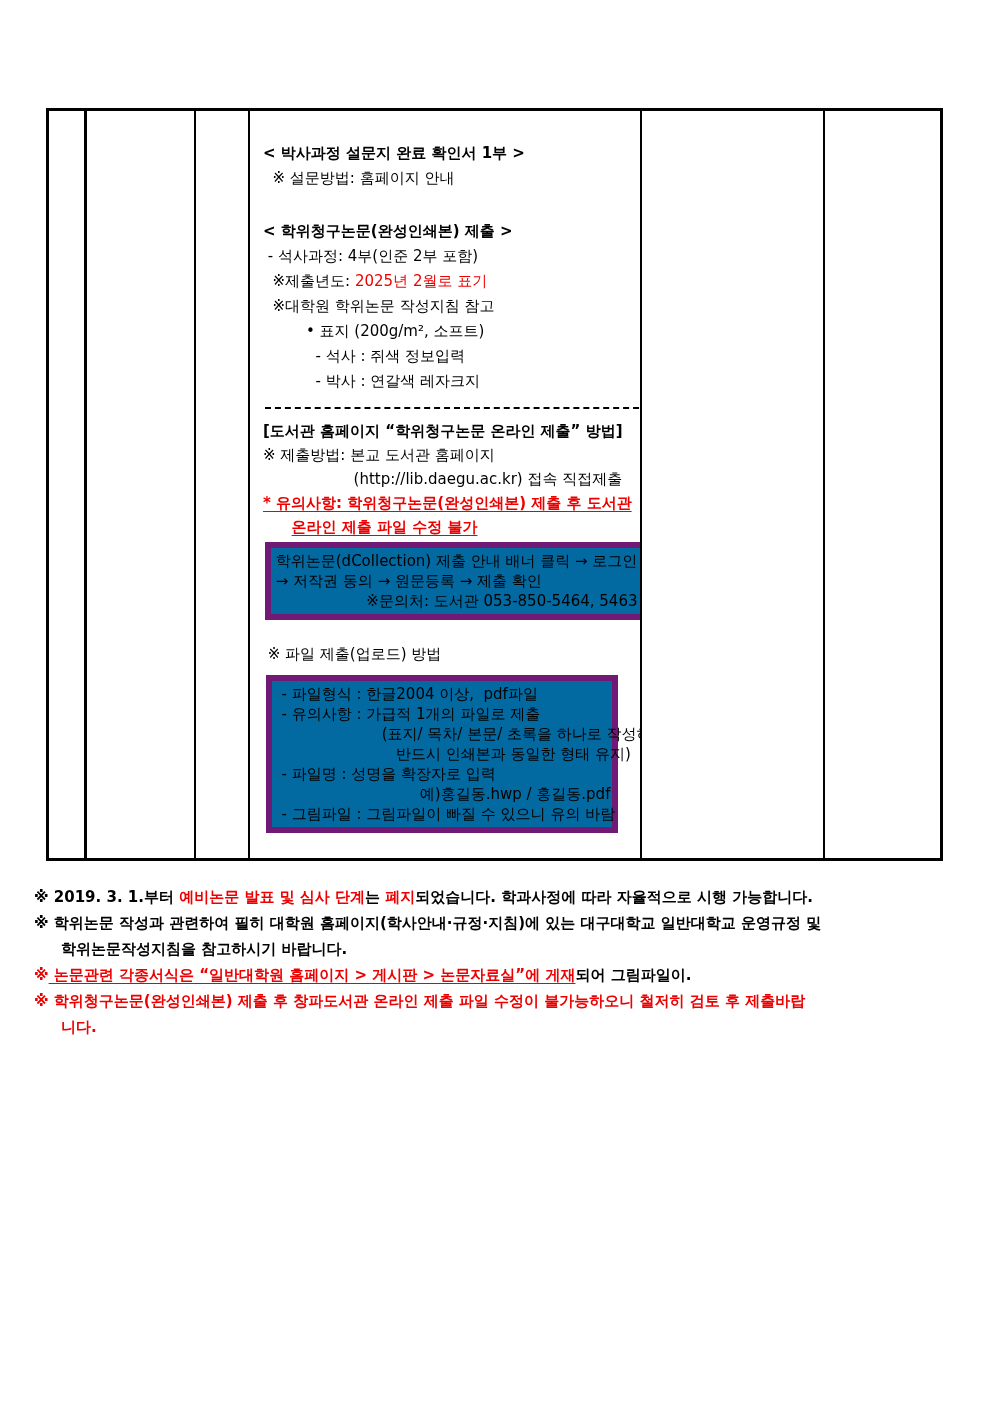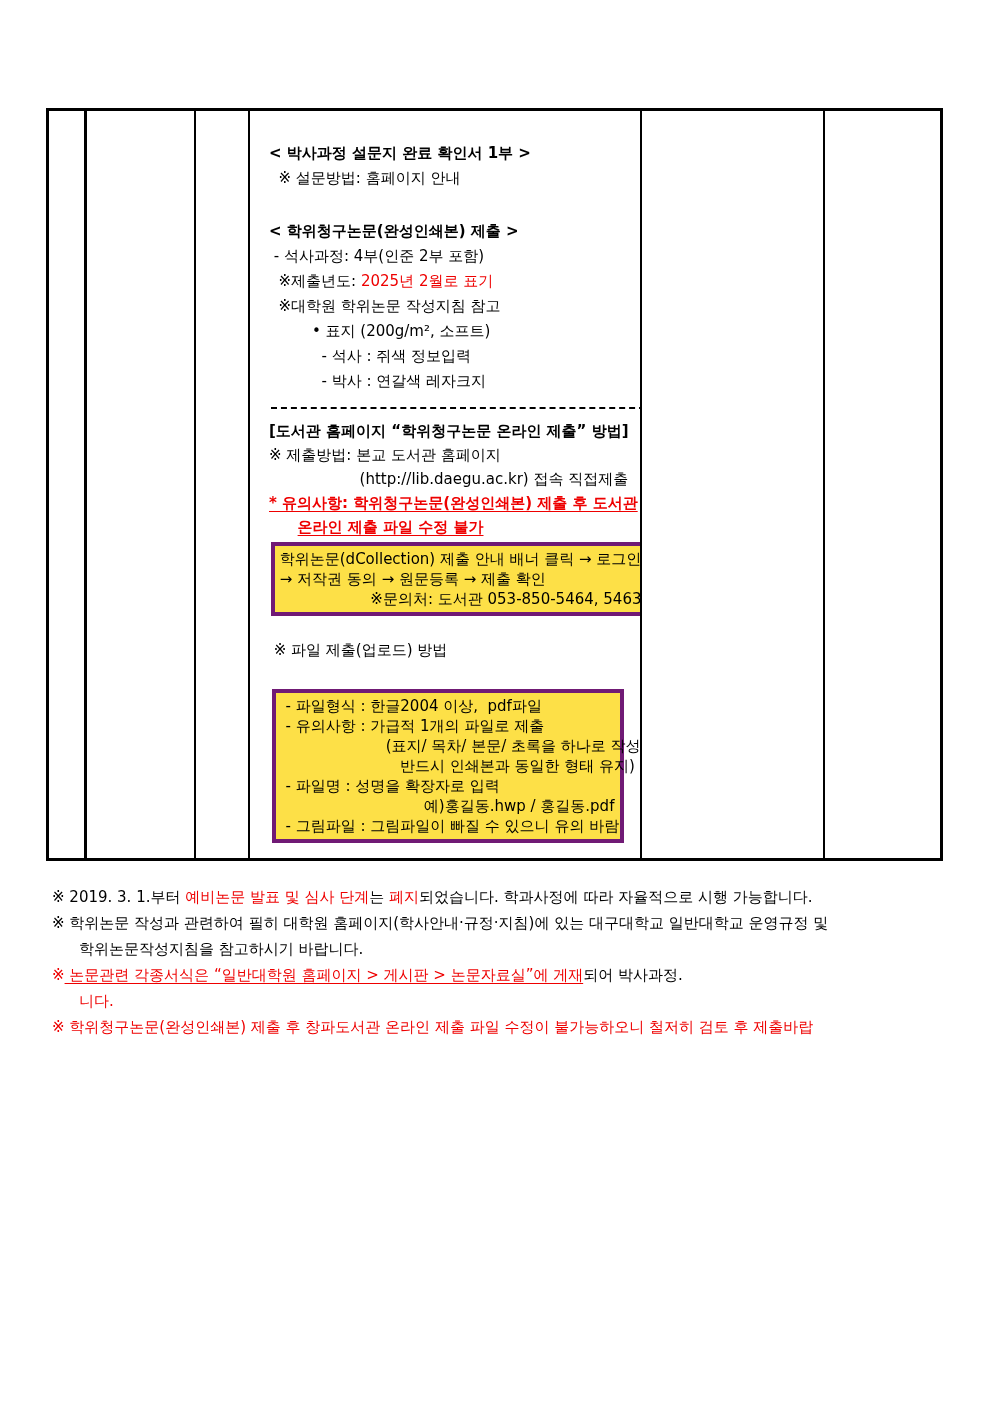--- a/index.html
+++ b/index.html
@@ -12,21 +12,21 @@
   
   .doc-table{
     position:absolute;left:46px;top:108px;width:897px;height:753px;
     border:3px solid #000;box-sizing:border-box;display:flex;background:#fff;
   }
   .cell{box-sizing:border-box;height:100%;}
   .c1{width:38px;border-right:3px solid #000;}
   .c2{width:109px;border-right:2px solid #000;}
   .c3{width:54px;border-right:2px solid #000;}
   .c4{width:392px;border-right:2px solid #000;overflow:hidden;position:relative;
-      padding:30px 0 0 19px;}
+      padding:30px 0 0 13px;}
   .c5{width:183px;border-right:2px solid #000;}
   .c6{flex:1;}
 
   
   .line{white-space:pre;font-size:15px;line-height:25px;}
   .tight{line-height:24px;}
   .bold{font-weight:bold;}
   .b{font-weight:bold;}
   .red{color:#ee0000;margin-top:18px;}
   .u{text-decoration:underline;text-underline-offset:3px;}
@@ -34,29 +34,29 @@
   .gap-md{height:28px;}
   .gap-sm{height:22px;}
   .gap-xs{height:6px;}
 
   .divider{height:25px;position:relative;}
   .divider::after{
     content:"";position:absolute;left:2px;width:384px;top:13px;
     border-top:2px dashed #000;
   }
 
-  .inner-box{border:4px solid #701a75;box-sizing:border-box;padding:3px 0;background:#fde047;}
+  .inner-box{border:6px solid #701a75;box-sizing:border-box;padding:3px 0;background:#0369a1;}
   .inner-box .line{line-height:20px;}
   .box-wide{width:432px;margin:3px 0 0 2px;}
-  .box-normal{width:352px;margin:20px 0 0 3px;}
+  .box-normal{width:352px;margin:2px 0 0 3px;}
 
   
   .footnotes{
-    position:absolute;left:52px;top:884px;width:902px;
-    font-size:15px;font-weight:normal;
+    position:absolute;left:34px;top:884px;width:902px;
+    font-size:15px;font-weight:bold;
   }
   .footnotes .line{white-space:pre-wrap;line-height:26px;padding-left:27px;text-indent:-27px;}
   .footnotes .line.cont{text-indent:0;}
 </style>
 </head>
 <body>
 
 <div class="page">
 
   <div class="doc-table">
@@ -104,21 +104,21 @@
 
   <div class="footnotes" id="footnotes">
       <div class="footnote">
         <div class="line"><span class="">※ 2019. 3. 1.부터 </span><span class="red ">예비논문 발표 및 심사 단계</span><span class="">는 </span><span class="red ">폐지</span><span class="">되었습니다. 학과사정에 따라 자율적으로 시행 가능합니다.</span></div>
       </div>
       <div class="footnote">
         <div class="line"><span class="">※ 학위논문 작성과 관련하여 필히 대학원 홈페이지(학사안내·규정·지침)에 있는 대구대학교 일반대학교 운영규정 및</span></div>
         <div class="line cont"><span class="">학위논문작성지침을 참고하시기 바랍니다.</span></div>
       </div>
       <div class="footnote">
-        <div class="line"><span class="red ">※</span><span class="red u"> 논문관련 각종서식은 “일반대학원 홈페이지 &gt; 게시판 &gt; 논문자료실”에 게재</span><span class="">되어 박사과정.</span></div>
+        <div class="line"><span class="red ">※</span><span class="red u"> 논문관련 각종서식은 “일반대학원 홈페이지 &gt; 게시판 &gt; 논문자료실”에 게재</span><span class="">되어 그림파일이.</span></div>
       </div>
       <div class="footnote">
+        <div class="line"><span class="red ">※ 학위청구논문(완성인쇄본) 제출 후 창파도서관 온라인 제출 파일 수정이 불가능하오니 철저히 검토 후 제출바랍</span></div>
         <div class="line cont"><span class="red ">니다.</span></div>
-        <div class="line"><span class="red ">※ 학위청구논문(완성인쇄본) 제출 후 창파도서관 온라인 제출 파일 수정이 불가능하오니 철저히 검토 후 제출바랍</span></div>
       </div>
     </div>
 
 </div>
 
 </body></html>

